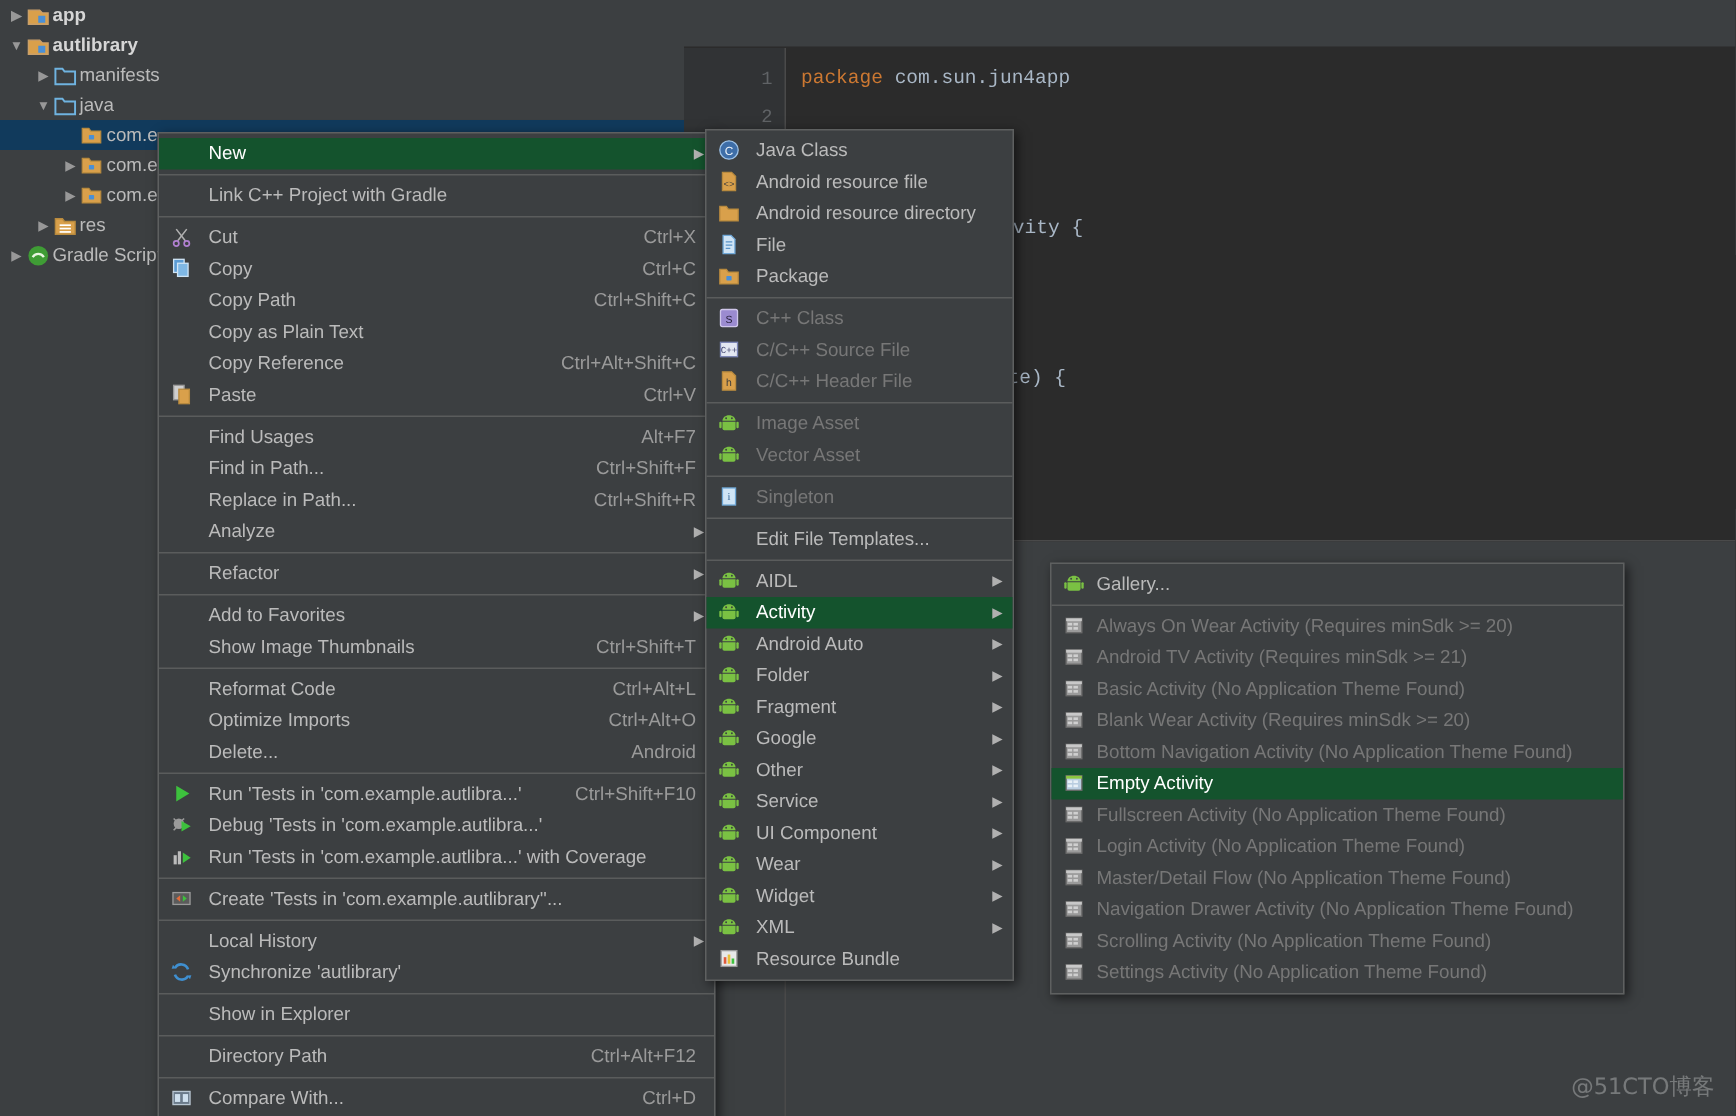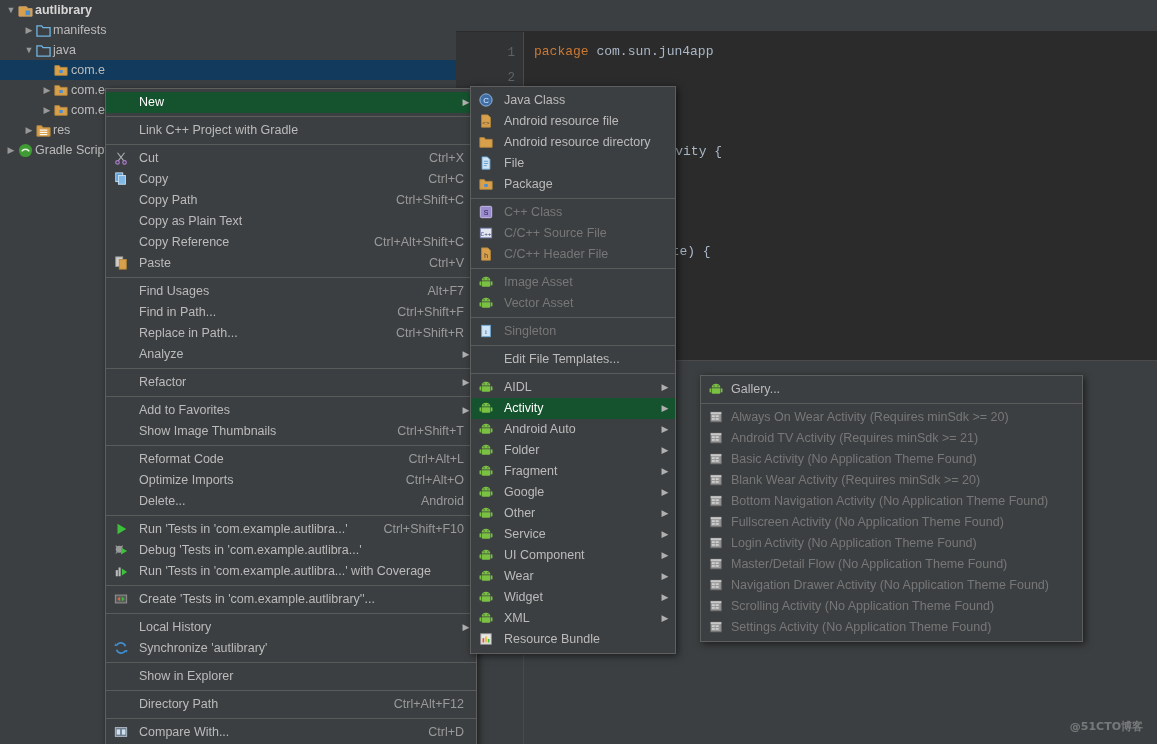--- a/index.html
+++ b/index.html
@@ -105,32 +105,35 @@
 
   #ctxmenu  { left: 105px; top: 88px;  width: 372px; }
   #newmenu  { left: 470px; top: 86px;  width: 206px; }
   #actmenu  { left: 700px; top: 375px; width: 383px; }
 
   #actmenu .mi { padding-left: 30px; height: 21px; line-height:21px; }
 
   
   .watermark {
     position:absolute; right: 14px; bottom: 10px;
-    color: rgba(255,255,255,0.30); font-size: 11px;
+    color: rgba(255,255,255,0.30); font-size: 15px;
     font-family: "DejaVu Sans", sans-serif;
-    font-weight: bold;
   }
 </style>
 </head>
 <body>
 
 <div id="screen">
 
   <div class="project-panel">
     <div class="tree" id="tree">
+        <div class="tree-row bold" style="padding-left: 4px;"><span class="tw">▶</span><span class="ico"><svg width="15" height="15" viewBox="0 0 16 16">
+              <path d="M1 4h8l2 2h4v8H1z" fill="#d9a04b" stroke="#caa06a"></path>
+              <rect x="8" y="8" width="5" height="5" fill="#4a8fd6"></rect>
+            </svg></span><span class="tlabel">app</span></div>
         <div class="tree-row bold" style="padding-left: 4px;"><span class="tw">▼</span><span class="ico"><svg width="15" height="15" viewBox="0 0 16 16">
               <path d="M1 4h8l2 2h4v8H1z" fill="#d9a04b" stroke="#caa06a"></path>
               <rect x="8" y="8" width="5" height="5" fill="#4a8fd6"></rect>
             </svg></span><span class="tlabel">autlibrary</span></div>
         <div class="tree-row" style="padding-left: 22px;"><span class="tw">▶</span><span class="ico"><svg width="15" height="15" viewBox="0 0 16 16">
               <path d="M1 3h5l1.5 2H15v9H1z" fill="none" stroke="#6fb3e0" stroke-width="1.4"></path>
             </svg></span><span class="tlabel">manifests</span></div>
         <div class="tree-row" style="padding-left: 22px;"><span class="tw">▼</span><span class="ico"><svg width="15" height="15" viewBox="0 0 16 16">
               <path d="M1 3h5l1.5 2H15v9H1z" fill="none" stroke="#6fb3e0" stroke-width="1.4"></path>
             </svg></span><span class="tlabel">java</span></div>
@@ -536,20 +539,30 @@
       <div class="mi dim"><span class="mico">
           <svg width="14" height="14" viewBox="0 0 16 16">
             <rect x="2" y="2.5" width="12" height="11" fill="#9a9a9a" stroke="#6a6a6a"></rect>
             <rect x="2" y="2.5" width="12" height="2.2" fill="#c8c8c8"></rect>
             <rect x="3.2" y="6" width="3.4" height="2" fill="#cfcfcf"></rect>
             <rect x="7.6" y="6" width="3.4" height="2" fill="#cfcfcf"></rect>
             <rect x="3.2" y="9.2" width="3.4" height="2" fill="#cfcfcf"></rect>
             <rect x="7.6" y="9.2" width="3.4" height="2" fill="#cfcfcf"></rect>
           </svg>
         </span><span>Bottom Navigation Activity (No Application Theme Found)</span></div>
+      <div class="mi hl"><span class="mico">
+          <svg width="14" height="14" viewBox="0 0 16 16">
+            <rect x="2" y="2.5" width="12" height="11" fill="#b9cde0" stroke="#6a6a6a"></rect>
+            <rect x="2" y="2.5" width="12" height="2.2" fill="#8cc63f"></rect>
+            <rect x="3.2" y="6" width="3.4" height="2" fill="#e8f0f7"></rect>
+            <rect x="7.6" y="6" width="3.4" height="2" fill="#e8f0f7"></rect>
+            <rect x="3.2" y="9.2" width="3.4" height="2" fill="#e8f0f7"></rect>
+            <rect x="7.6" y="9.2" width="3.4" height="2" fill="#e8f0f7"></rect>
+          </svg>
+        </span><span>Empty Activity</span></div>
       <div class="mi dim"><span class="mico">
           <svg width="14" height="14" viewBox="0 0 16 16">
             <rect x="2" y="2.5" width="12" height="11" fill="#9a9a9a" stroke="#6a6a6a"></rect>
             <rect x="2" y="2.5" width="12" height="2.2" fill="#c8c8c8"></rect>
             <rect x="3.2" y="6" width="3.4" height="2" fill="#cfcfcf"></rect>
             <rect x="7.6" y="6" width="3.4" height="2" fill="#cfcfcf"></rect>
             <rect x="3.2" y="9.2" width="3.4" height="2" fill="#cfcfcf"></rect>
             <rect x="7.6" y="9.2" width="3.4" height="2" fill="#cfcfcf"></rect>
           </svg>
         </span><span>Fullscreen Activity (No Application Theme Found)</span></div>

